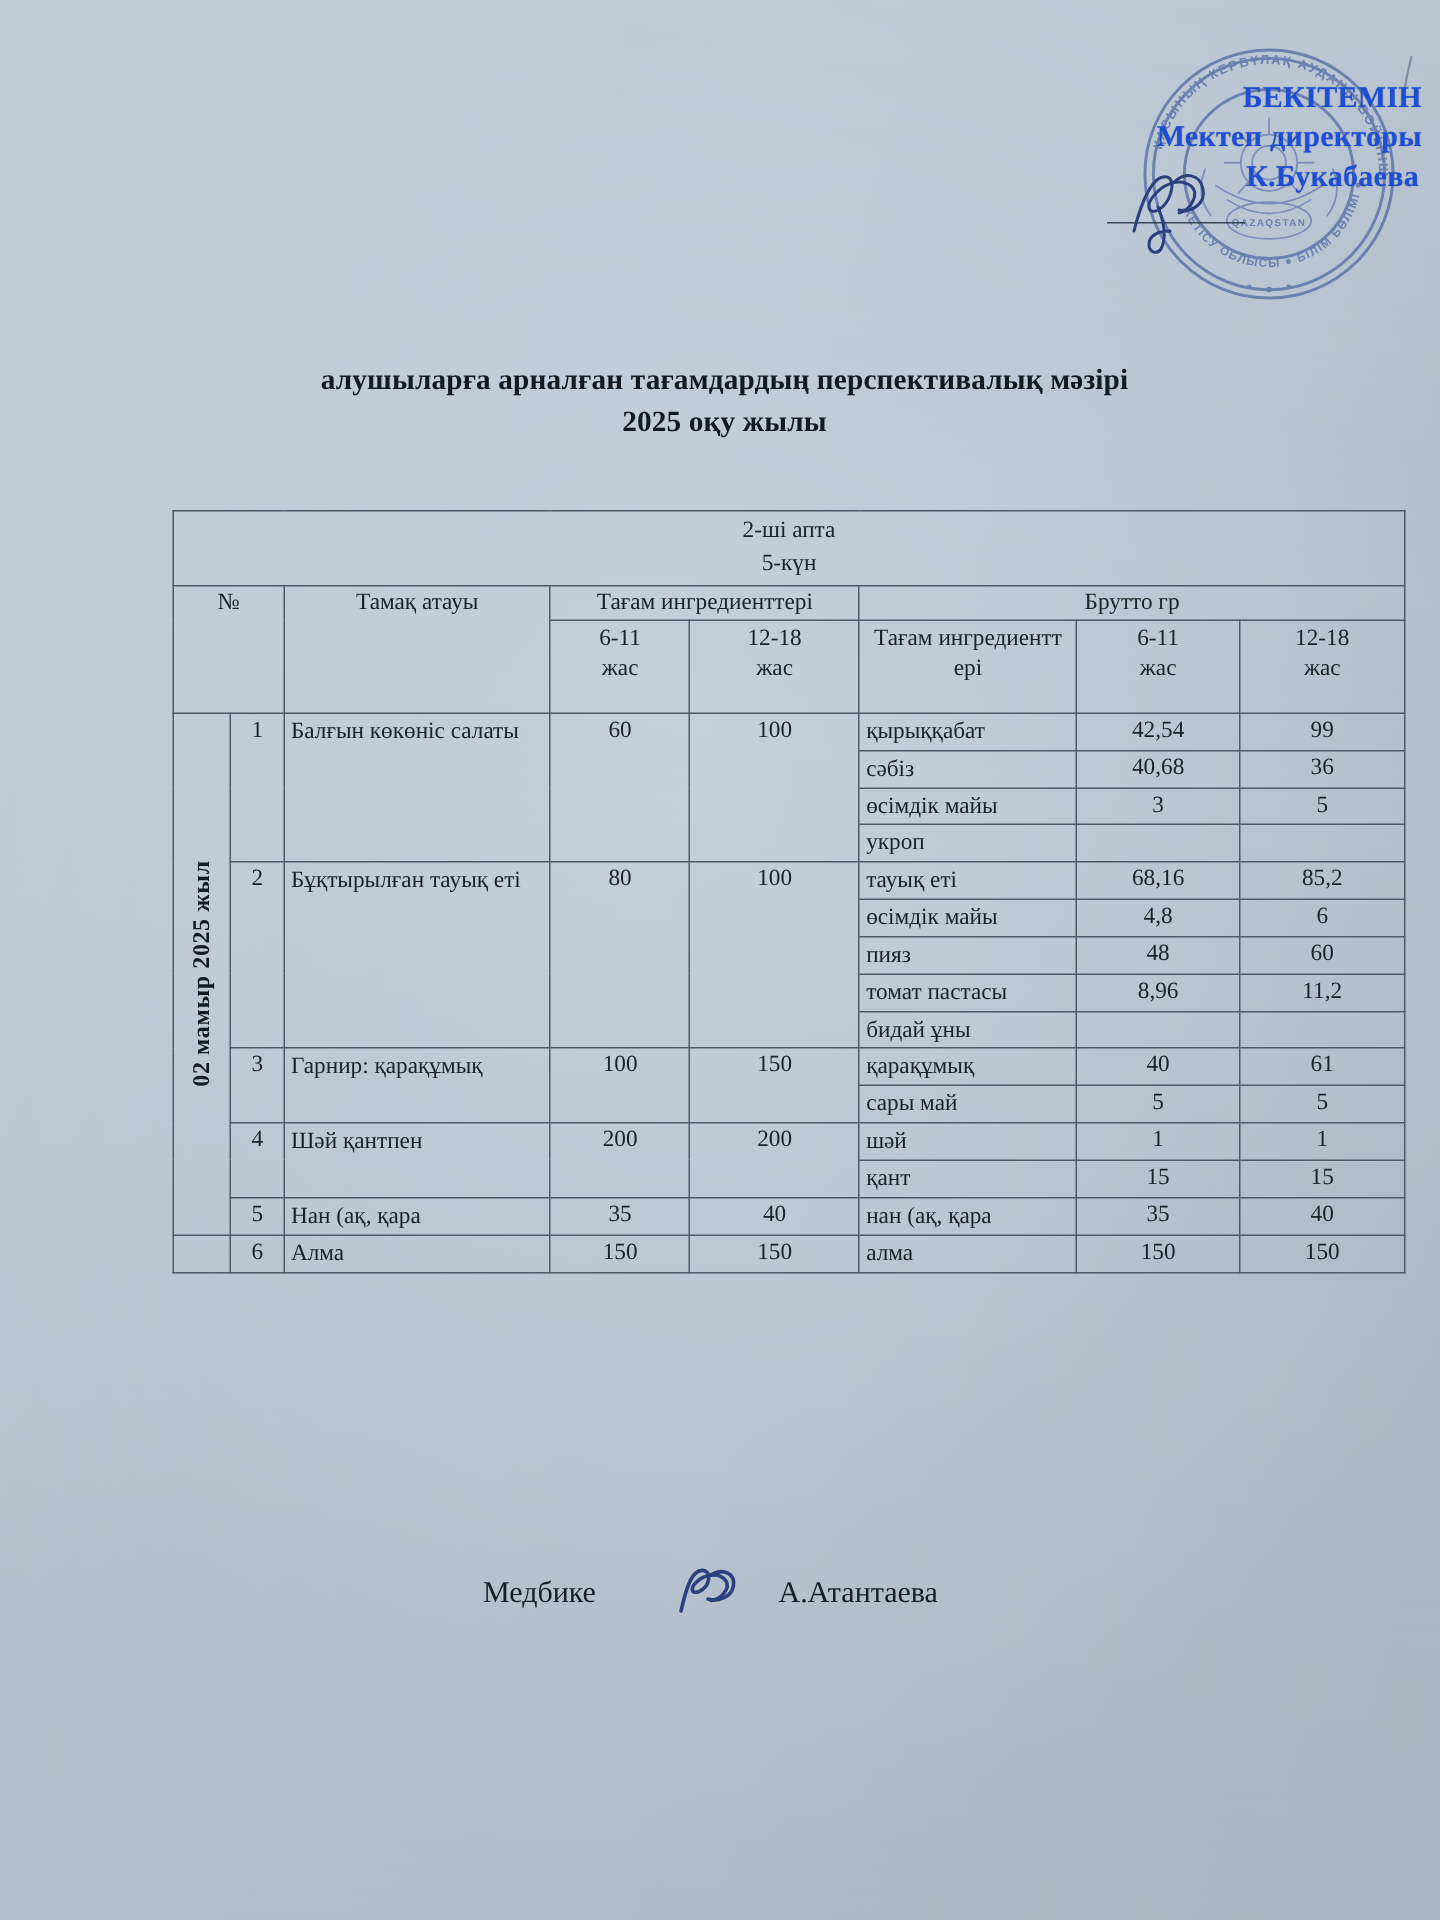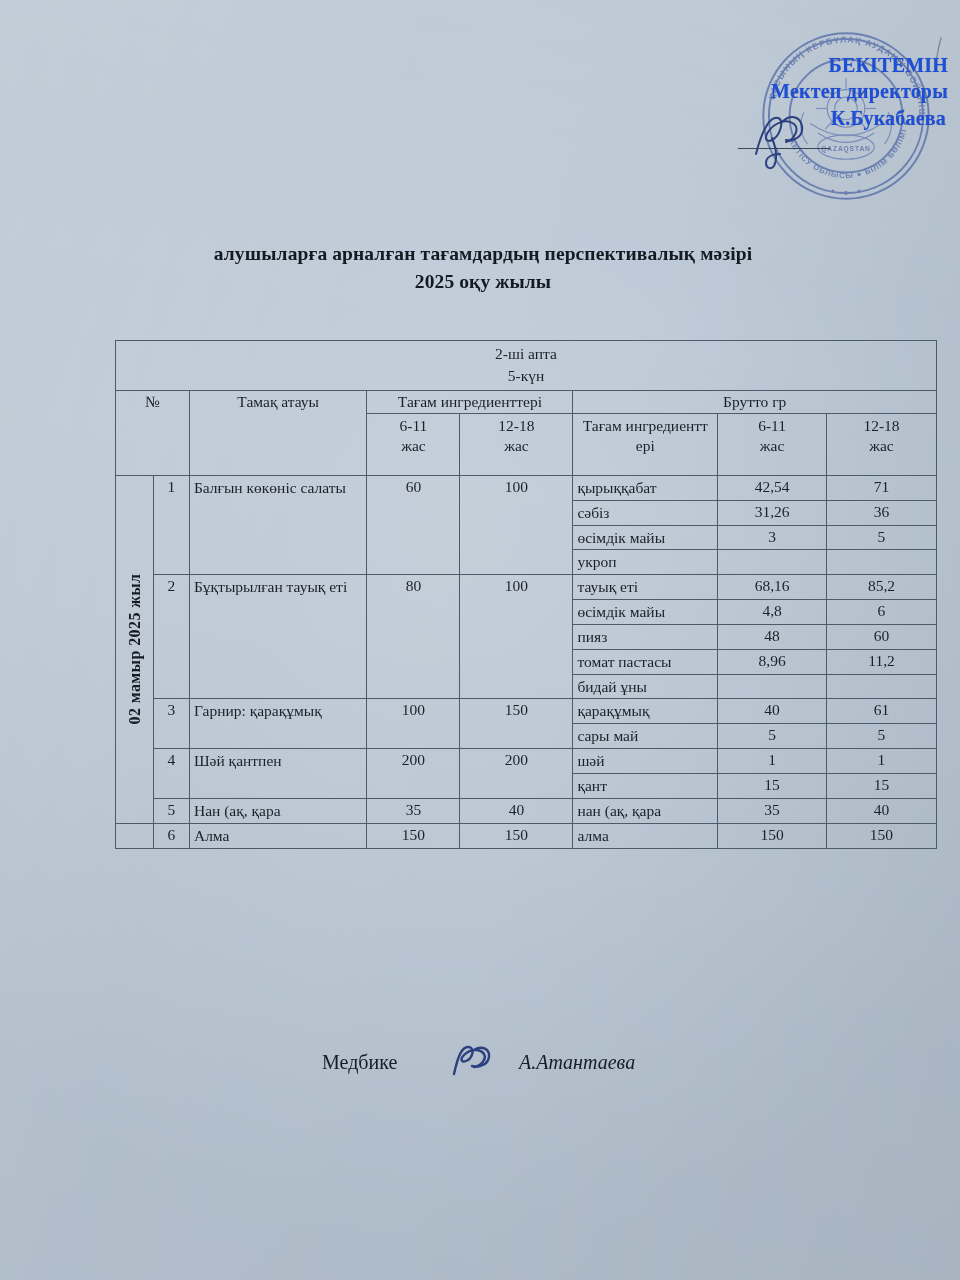--- a/index.html
+++ b/index.html
@@ -76,21 +76,21 @@
   .dish{padding-top:3px;line-height:1.3;}
   .num{padding-top:3px;}
   .val{padding-top:3px;}
   .ing{padding-top:2px;line-height:1.28;}
 
   
   .footer{position:absolute;left:322px;top:1048px;width:420px;
     font-size:20px;line-height:1.42;color:#171d25;}
   .frow{position:relative;height:30px;white-space:nowrap;}
   .frole{display:inline-block;width:118px;}
-  .fname{display:inline-block;padding-left:74px;font-style:italic;}
+  .fname{display:inline-block;padding-left:74px;}
   .fsig{position:absolute;pointer-events:none;}
   .fsig.s1{left:122px;top:-6px;width:62px;height:36px;}
   .fsig.s2{left:112px;top:20px;width:96px;height:40px;}
 </style>
 </head>
 <body>
 
 <div class="sheen"></div>
 <div class="grain"></div>
 
@@ -201,25 +201,25 @@
         <tr>
           <td class="datecell" rowspan="14">
             <span class="vtxt">02 мамыр 2025 жыл</span>
           </td>
           <td class="c-num num" rowspan="4">1</td>
           <td class="c-name dish" rowspan="4">Балғын көкөніс салаты</td>
           <td class="c-a1 val" rowspan="4">60</td>
           <td class="c-a2 val" rowspan="4">100</td>
           <td class="c-ing ing">қырыққабат</td>
           <td class="c-b1 val">42,54</td>
-          <td class="c-b2 val">71</td>
+          <td class="c-b2 val">99</td>
         </tr>
         <tr>
           <td class="c-ing ing">сәбіз</td>
-          <td class="c-b1 val">31,26</td>
+          <td class="c-b1 val">40,68</td>
           <td class="c-b2 val">36</td>
         </tr>
         <tr>
           <td class="c-ing ing">өсімдік майы</td>
           <td class="c-b1 val">3</td>
           <td class="c-b2 val">5</td>
         </tr>
         <tr>
           <td class="c-ing ing">укроп</td>
           <td class="c-b1 val"></td>

